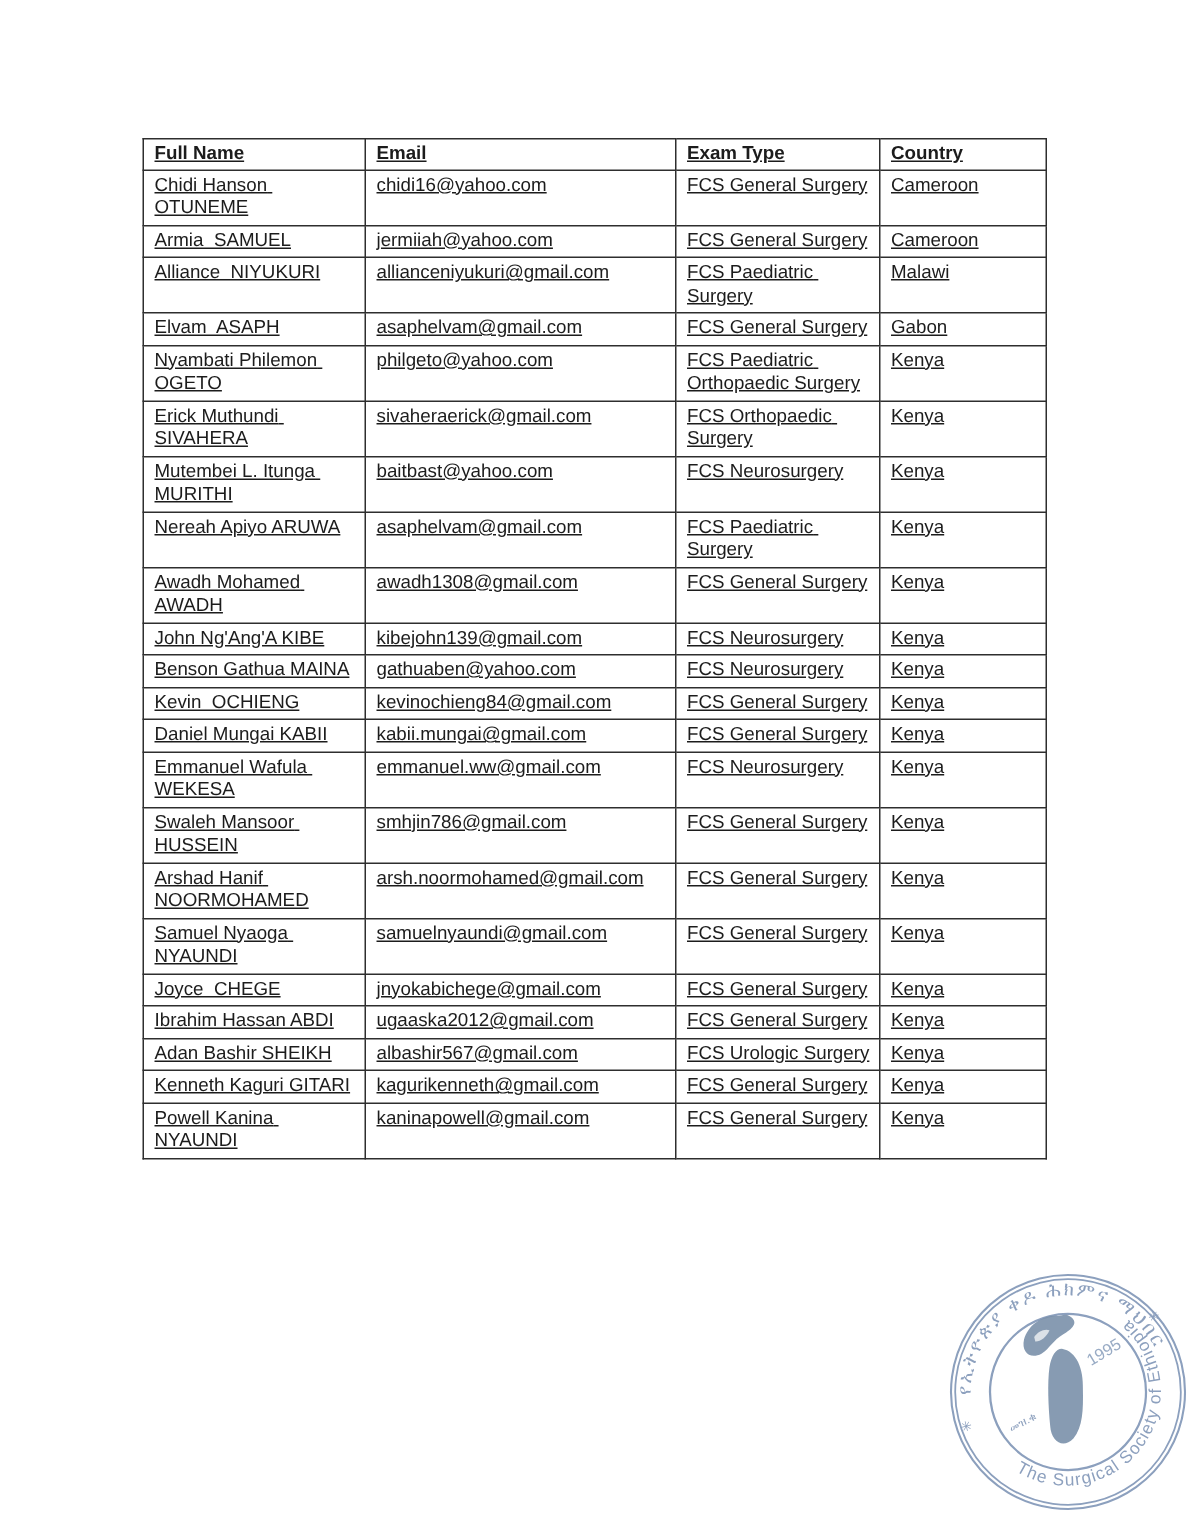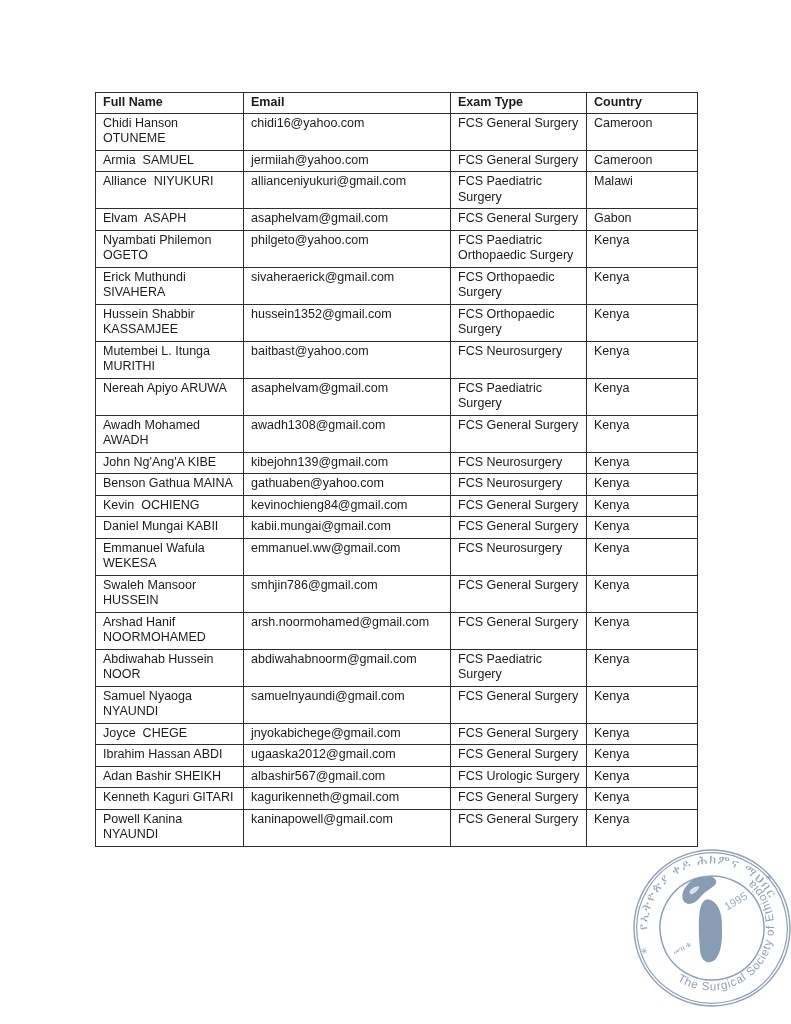--- a/index.html
+++ b/index.html
@@ -20,20 +20,21 @@
     inset: 0;
     background: #ffffff;
   }
   table.roster {
     position: absolute;
     left: 95px;
     top: 92px;
     width: 602px;
     border-collapse: collapse;
     table-layout: fixed;
+    text-decoration: underline;
   }
   table.roster th,
   table.roster td {
     border: 1.4px solid #2e2e2e;
     vertical-align: top;
     text-align: left;
     font-size: 12.5px;
     line-height: 15.5px;
     padding: 2px 4px 3px 7px;
     white-space: pre-wrap;
@@ -113,26 +114,20 @@
       <td>FCS Paediatric Orthopaedic Surgery</td>
       <td>Kenya</td>
     </tr>
         <tr>
       <td>Erick Muthundi SIVAHERA</td>
       <td>sivaheraerick@gmail.com</td>
       <td>FCS Orthopaedic Surgery</td>
       <td>Kenya</td>
     </tr>
         <tr>
-      <td>Hussein Shabbir KASSAMJEE</td>
-      <td>hussein1352@gmail.com</td>
-      <td>FCS Orthopaedic Surgery</td>
-      <td>Kenya</td>
-    </tr>
-        <tr>
       <td>Mutembei L. Itunga MURITHI</td>
       <td>baitbast@yahoo.com</td>
       <td>FCS Neurosurgery</td>
       <td>Kenya</td>
     </tr>
         <tr>
       <td>Nereah Apiyo ARUWA</td>
       <td>asaphelvam@gmail.com</td>
       <td>FCS Paediatric Surgery</td>
       <td>Kenya</td>
@@ -176,26 +171,20 @@
         <tr>
       <td>Swaleh Mansoor HUSSEIN</td>
       <td>smhjin786@gmail.com</td>
       <td>FCS General Surgery</td>
       <td>Kenya</td>
     </tr>
         <tr>
       <td>Arshad Hanif NOORMOHAMED</td>
       <td>arsh.noormohamed@gmail.com</td>
       <td>FCS General Surgery</td>
-      <td>Kenya</td>
-    </tr>
-        <tr>
-      <td>Abdiwahab Hussein NOOR</td>
-      <td>abdiwahabnoorm@gmail.com</td>
-      <td>FCS Paediatric Surgery</td>
       <td>Kenya</td>
     </tr>
         <tr>
       <td>Samuel Nyaoga NYAUNDI</td>
       <td>samuelnyaundi@gmail.com</td>
       <td>FCS General Surgery</td>
       <td>Kenya</td>
     </tr>
         <tr>
       <td>Joyce  CHEGE</td>

